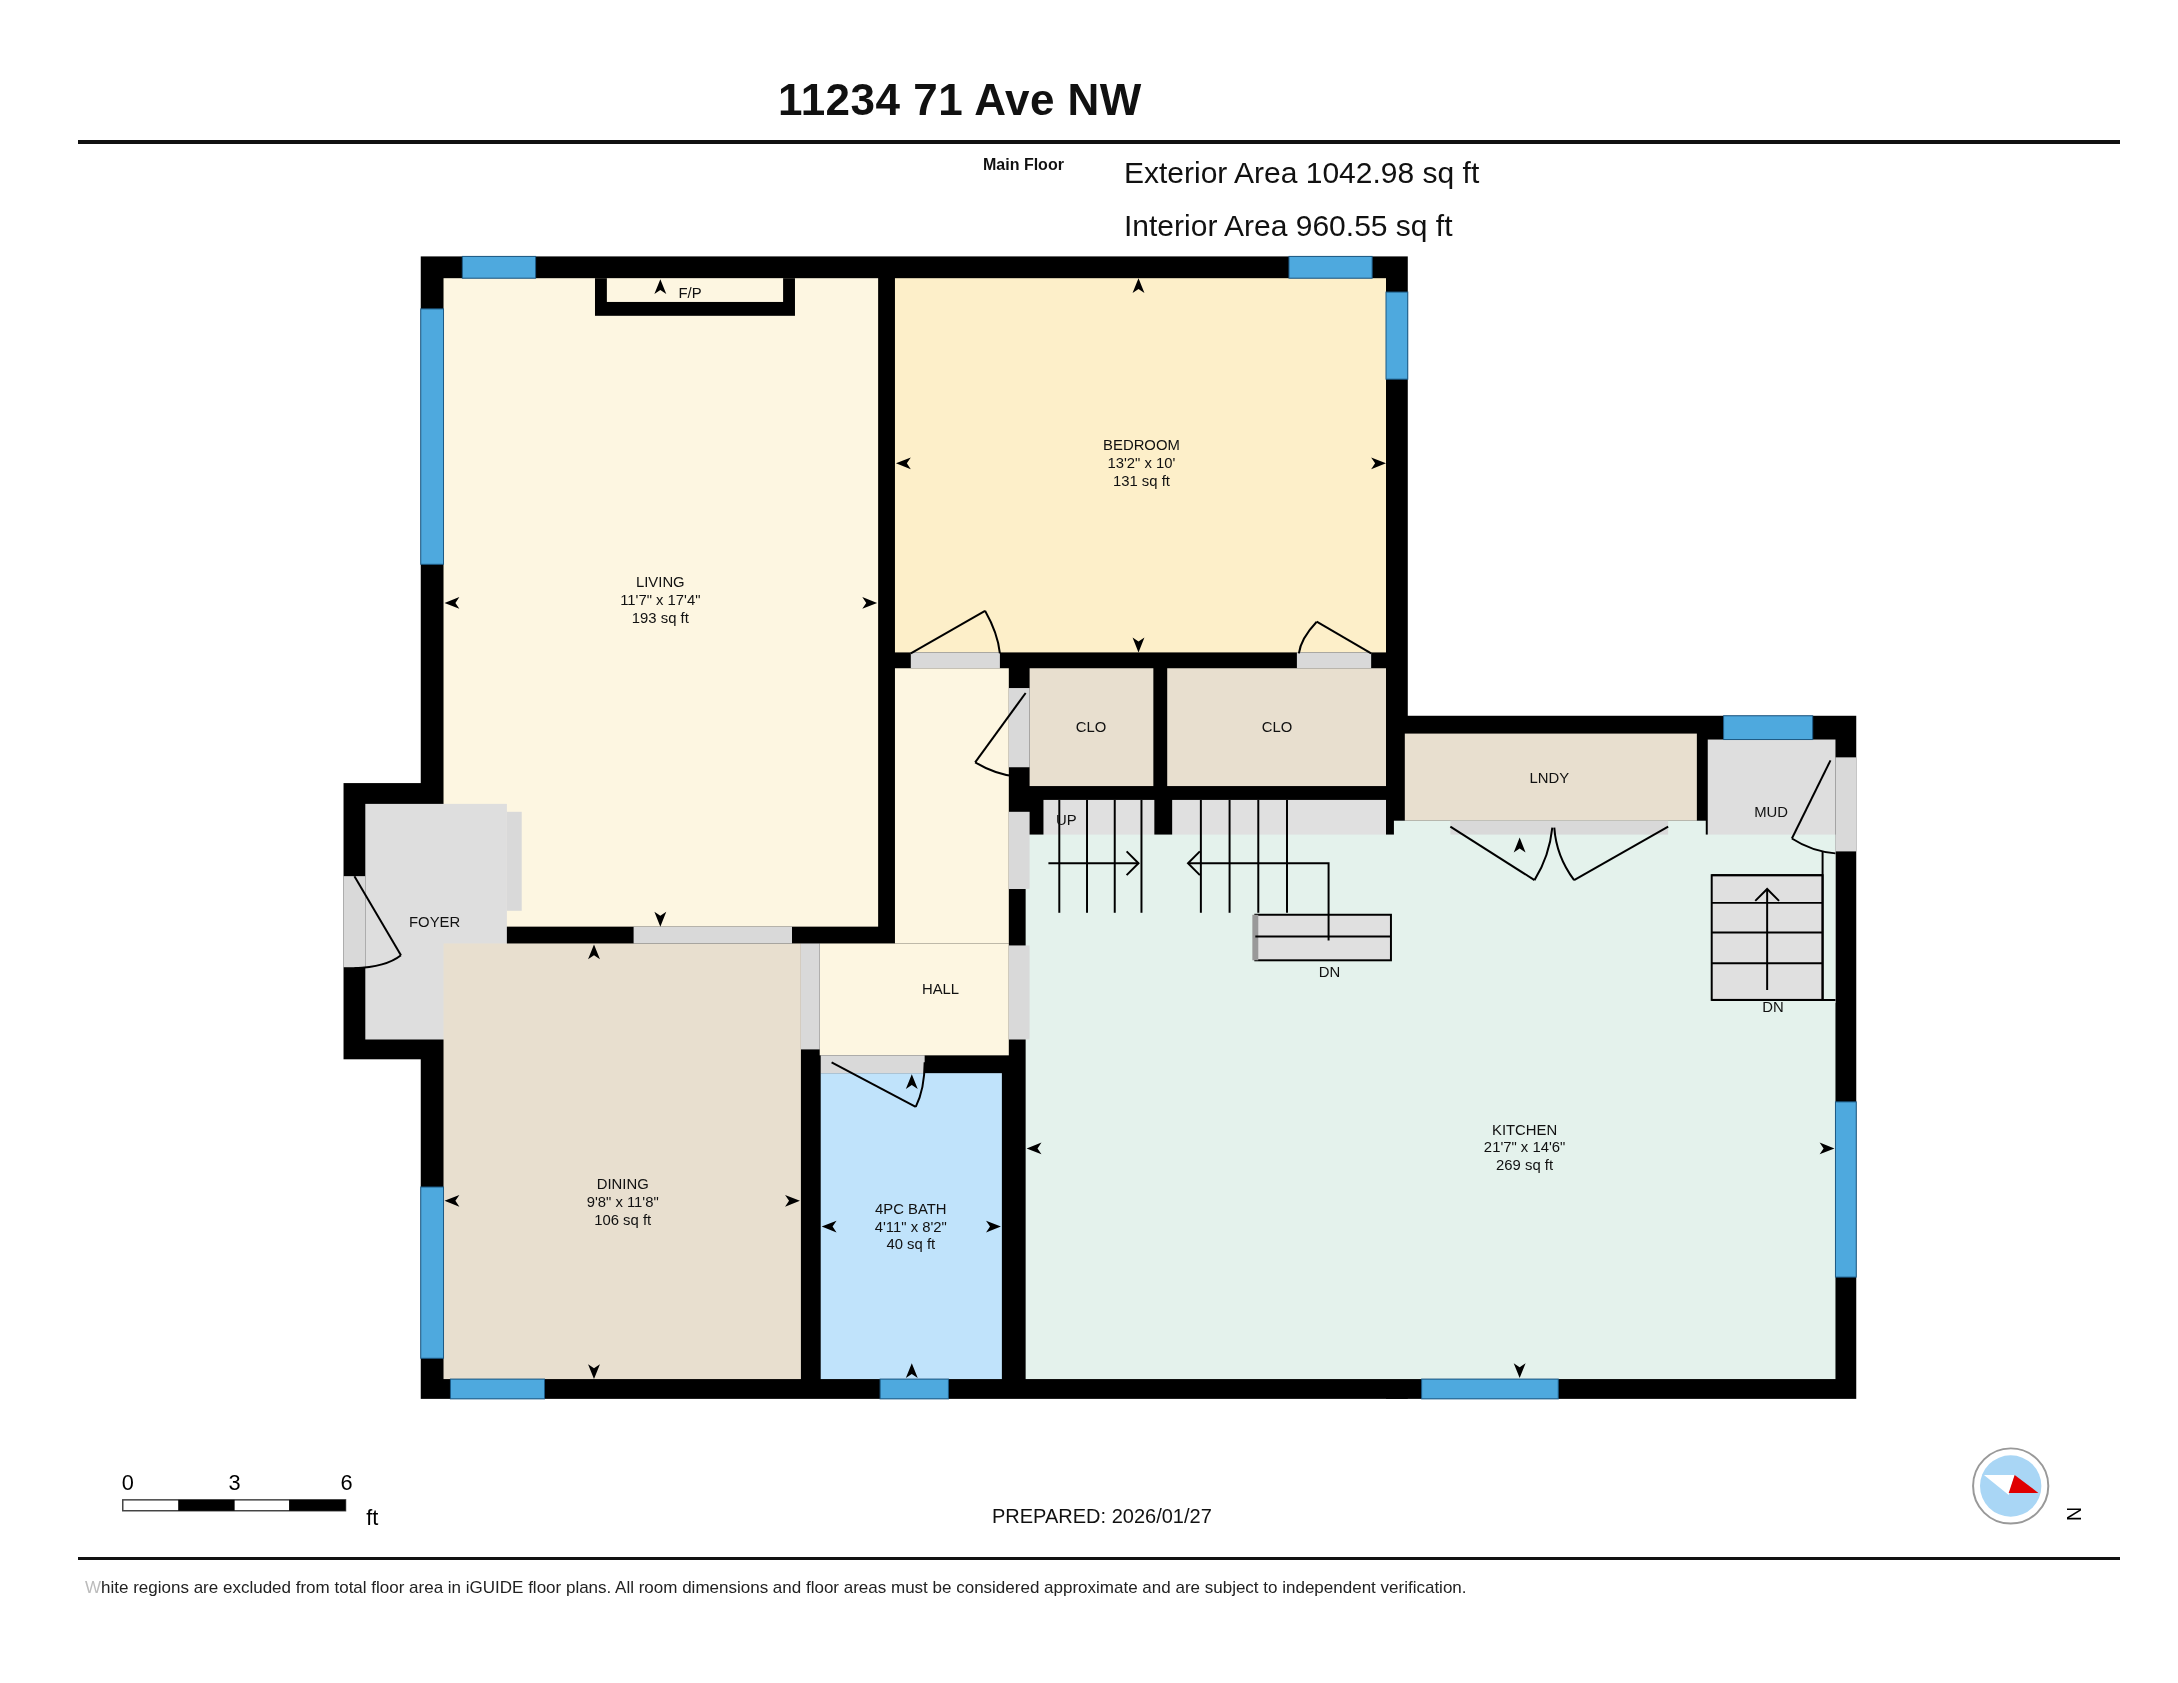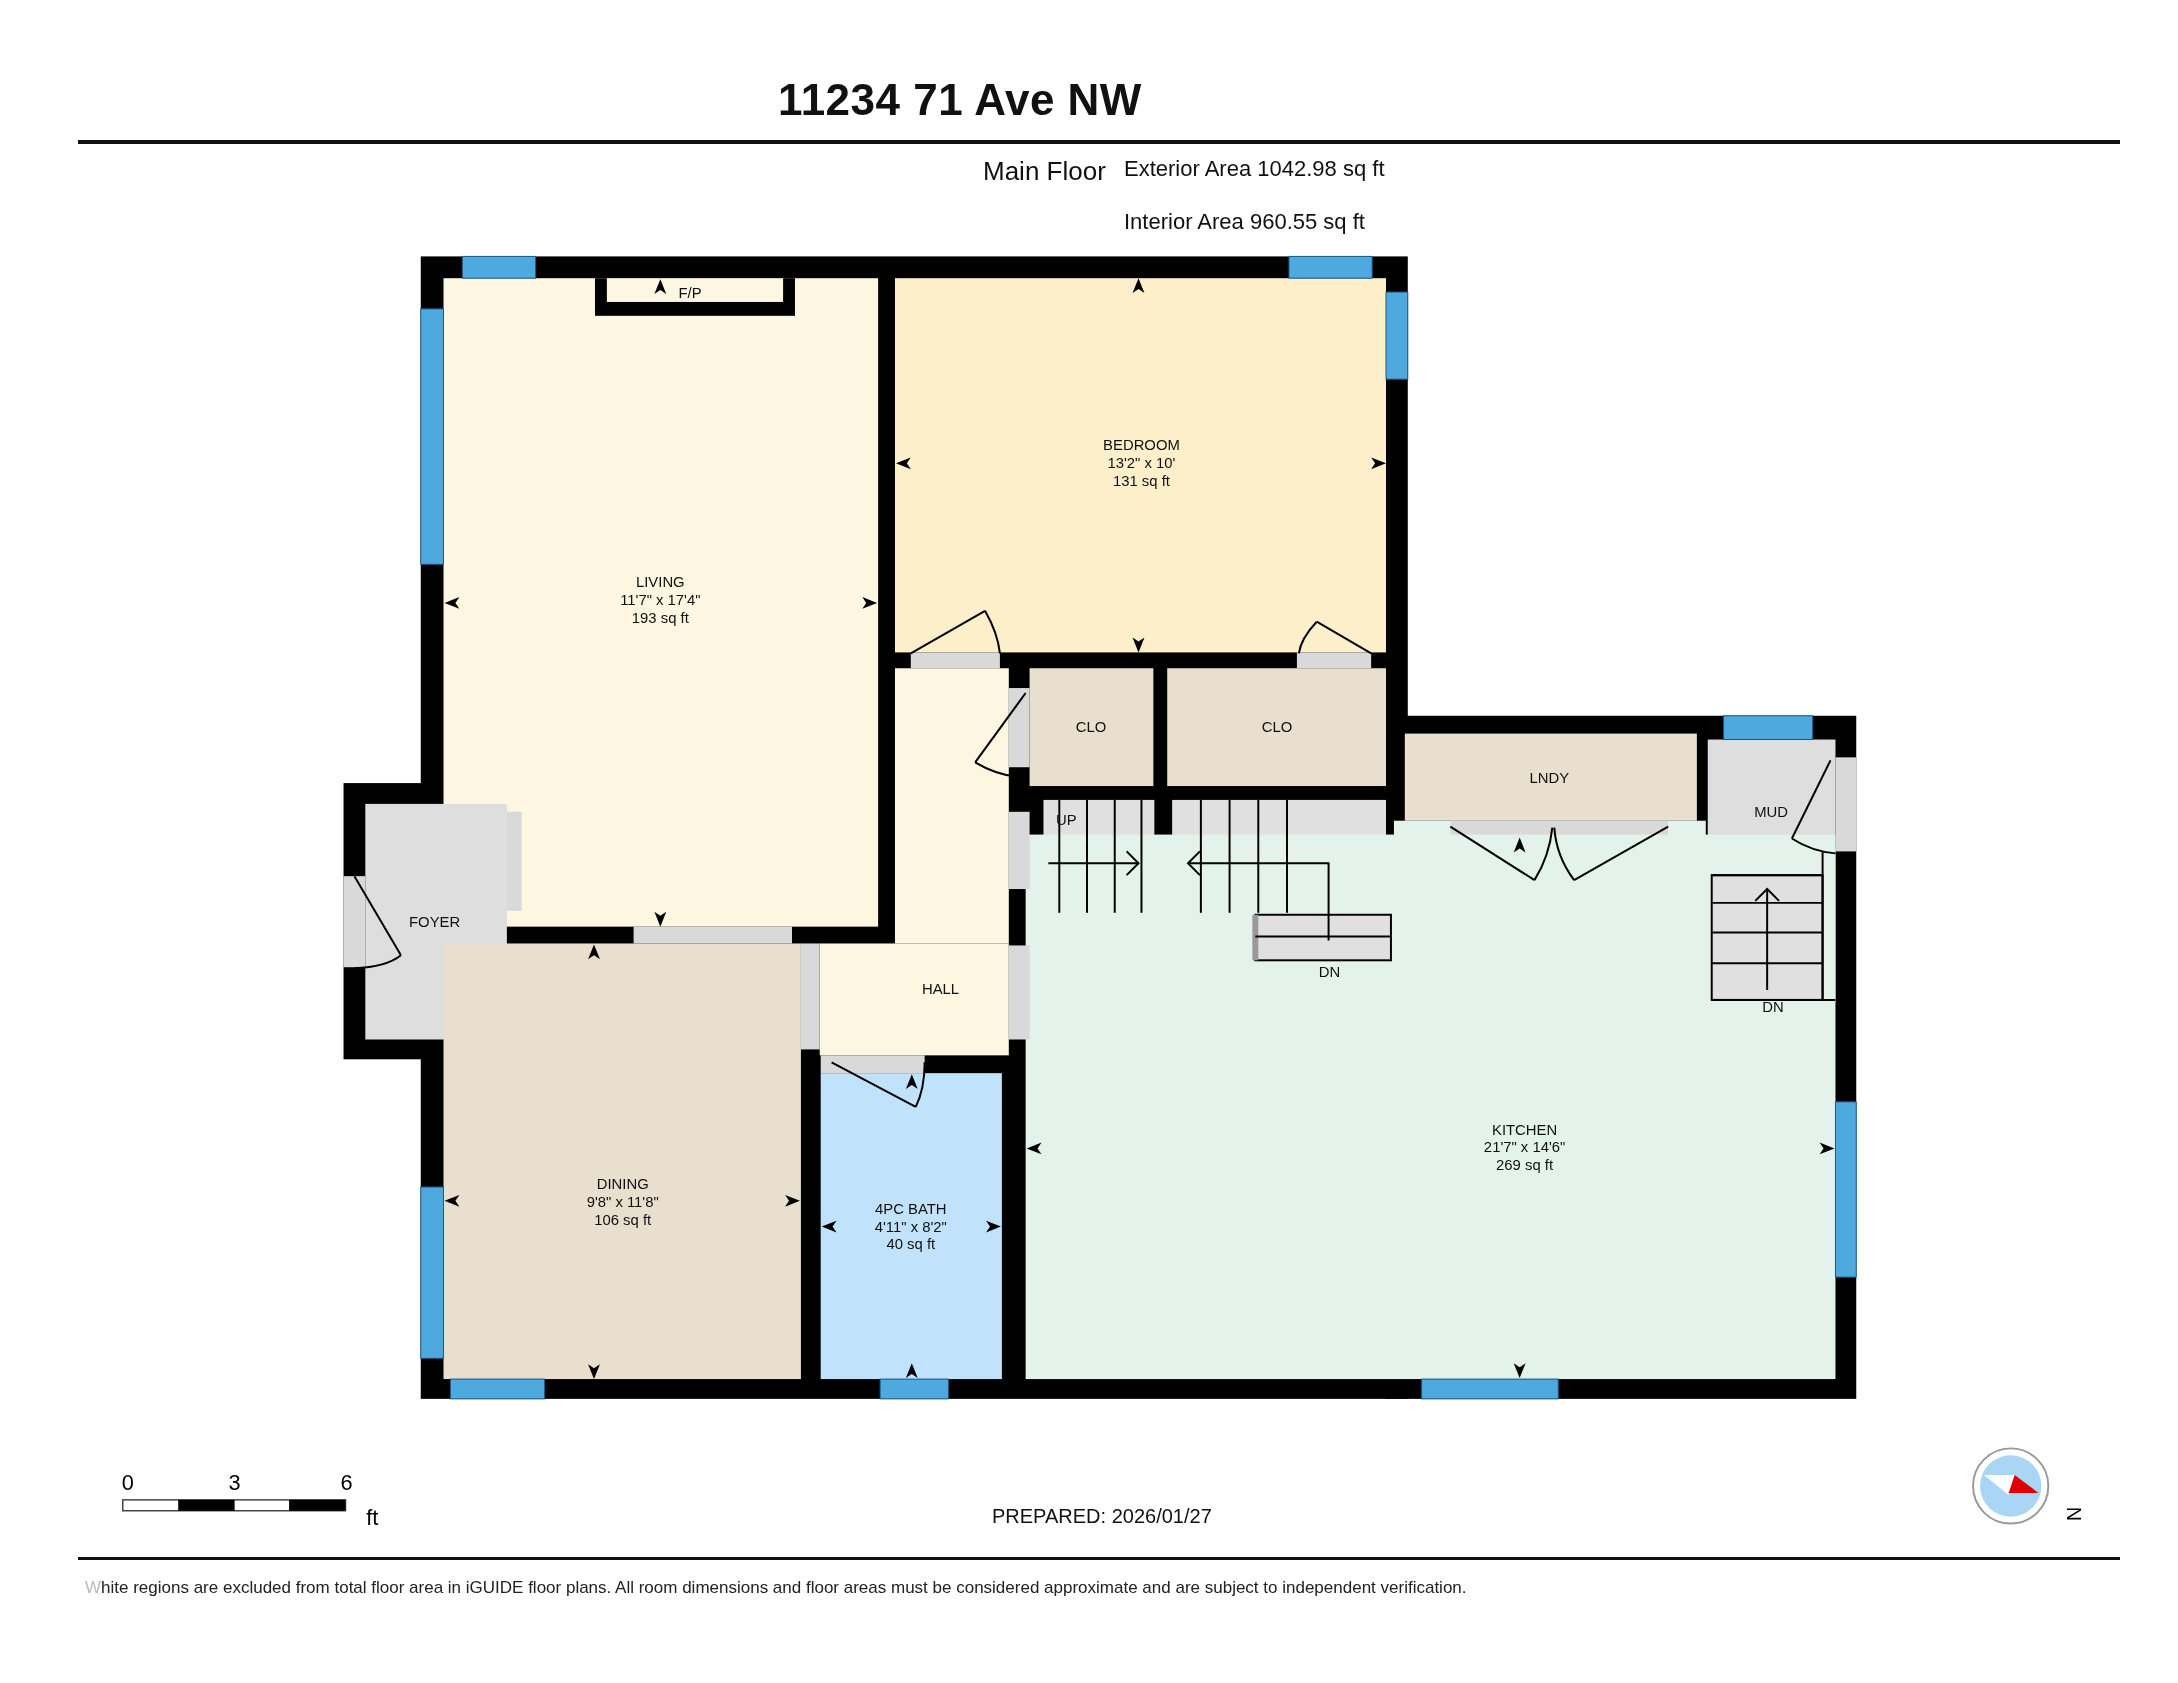--- a/index.html
+++ b/index.html
@@ -1,21 +1,21 @@
 <!DOCTYPE html>
 <html><head>
 <meta charset="utf-8">
 <style>
   html,body{margin:0;padding:0;background:#fff;}
   body{width:2178px;height:1683px;position:relative;overflow:hidden;font-family:"Liberation Sans",sans-serif;color:#111;}
   .abs{position:absolute;}
   .title{left:0;width:1920px;top:75px;text-align:center;font-size:44px;font-weight:bold;letter-spacing:0.5px;}
   .rule{left:78px;width:2042px;height:4px;background:#111;}
-  .floor-label{font-size:26px;font-weight:normal;}
-  .area-line{font-size:22px;}
+  .floor-label{font-size:16px;font-weight:bold;}
+  .area-line{font-size:30px;}
   .room-text{font-family:"Liberation Sans",sans-serif;font-size:15px;fill:#111;text-anchor:middle;}
   .small-text{font-size:20px;}
   .footnote{left:85px;top:1578px;font-size:17px;color:#222;}
   .footnote .fade{color:#bbb;}
 </style>
 </head>
 <body>
 
 <div class="abs title">11234 71 Ave NW</div>
 <div class="abs rule" style="top:140px;"></div>

